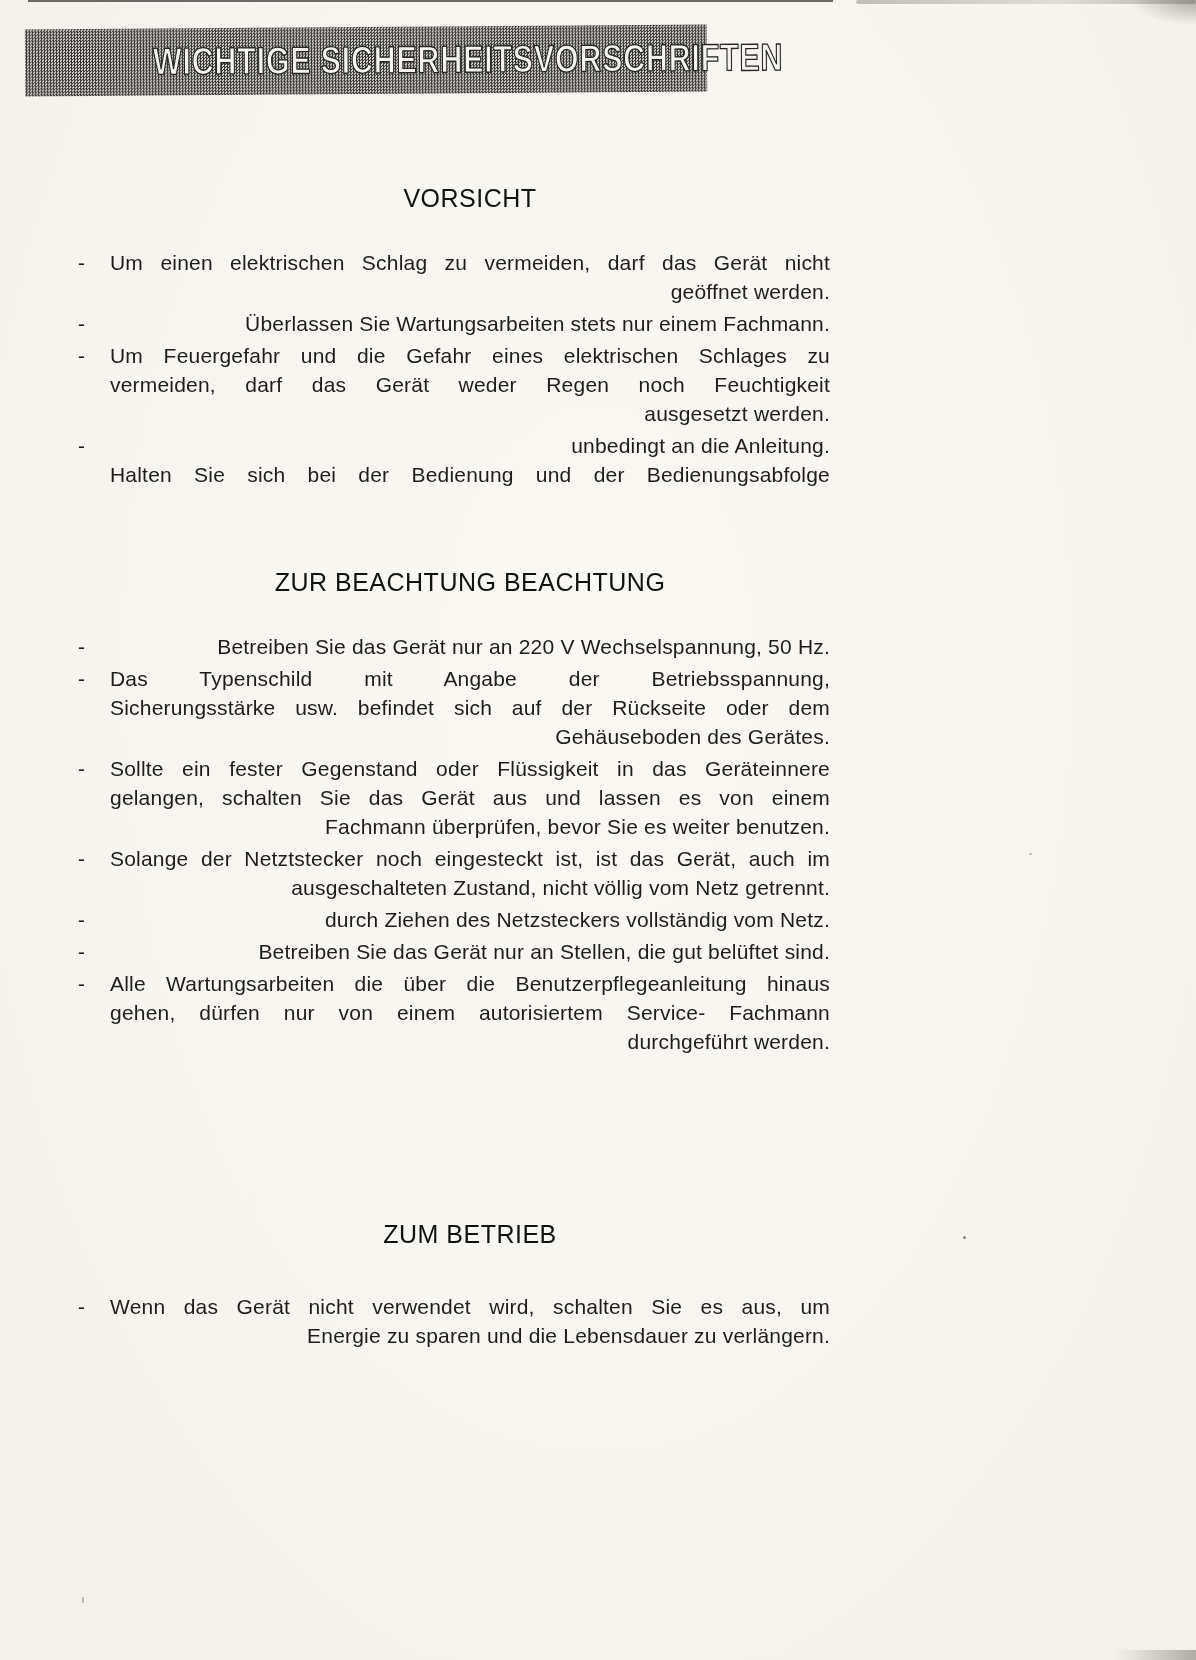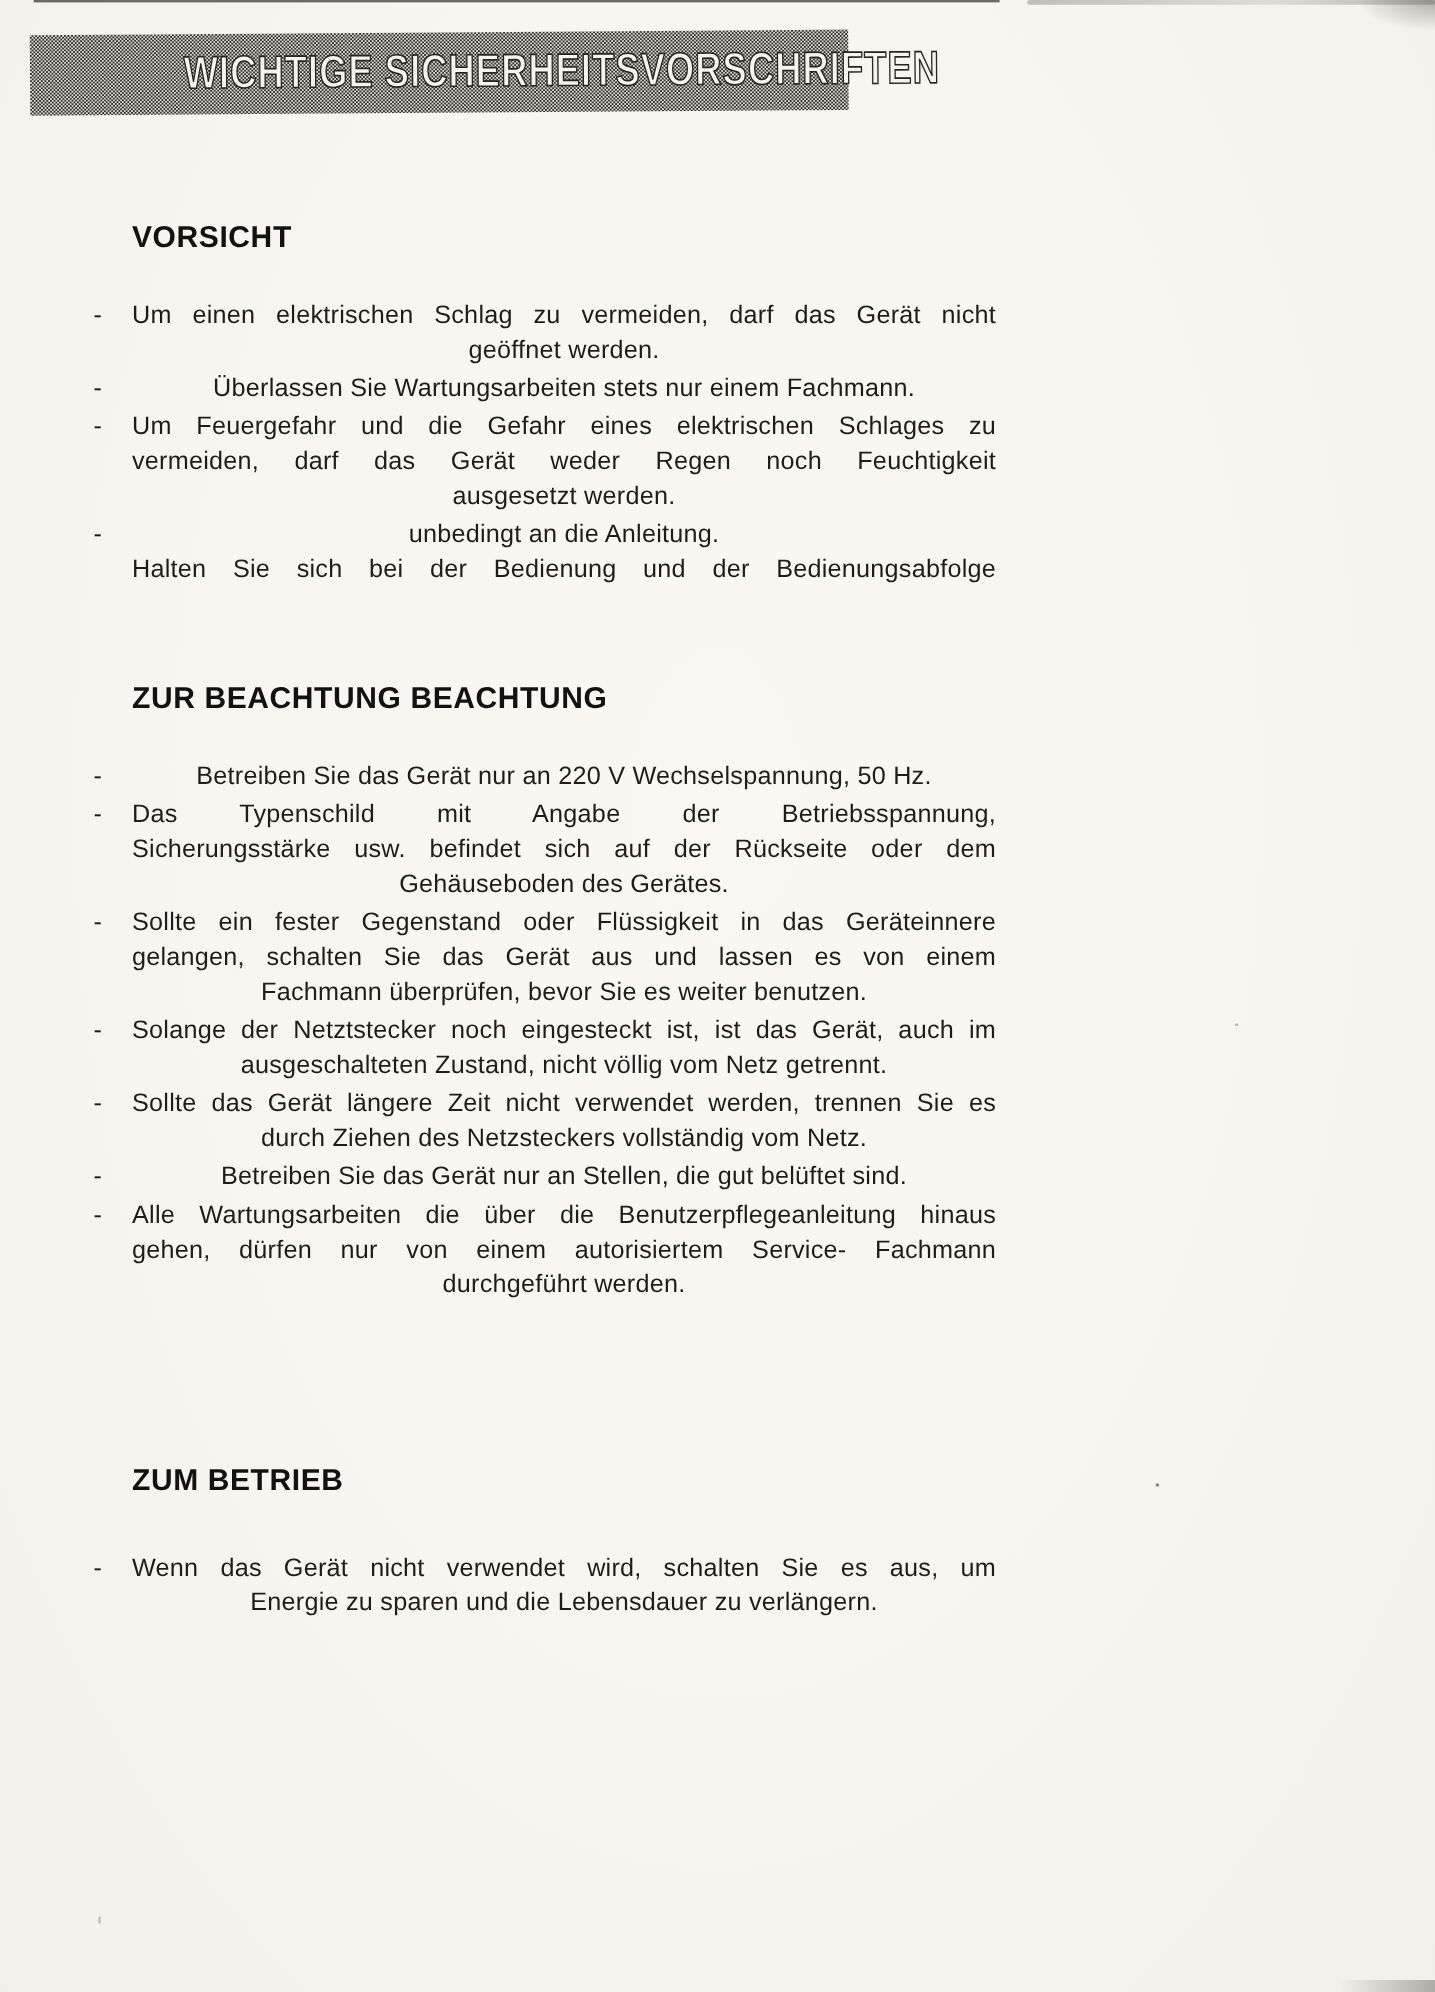--- a/index.html
+++ b/index.html
@@ -54,28 +54,28 @@
   }
 
   
   .sec { position: absolute; left: 78px; width: 752px; }
   .sec-vorsicht  { top: 184px; }
   .sec-beachtung { top: 568px; }
   .sec-betrieb   { top: 1220px; }
 
   .sec-heading {
     margin: 0 0 36px 32px;
-    font-size: 25px; line-height: 28px; font-weight: bold;
-    letter-spacing: .5px; color: #121210;
+    font-size: 25px; line-height: 28px; font-weight: normal;
+    letter-spacing: .5px; color: #121210; text-align: center;
   }
   .sec-betrieb .sec-heading { margin-bottom: 44px; }
 
   .bullet { display: grid; grid-template-columns: 32px 1fr; margin-bottom: 3px; }
   .dash { font-size: 21px; line-height: 29px; }
-  .line { font-size: 21px; line-height: 29px; text-align: center; letter-spacing: .2px; }
+  .line { font-size: 21px; line-height: 29px; text-align: right; letter-spacing: .2px; }
   .j    { text-align: justify; text-align-last: justify; }
 </style>
 </head>
 <body>
 
 <div class="edge-line-top"></div>
 <div class="smudge-top-right"></div>
 <div class="smudge-corner-tr"></div>
 <div class="smudge-corner-br"></div>
 <div class="speck-1"></div>
@@ -154,21 +154,20 @@
     <span class="dash">-</span>
     <div>
       <div class="line j">Solange der Netztstecker noch eingesteckt ist, ist das Gerät, auch im</div>
       <div class="line">ausgeschalteten Zustand, nicht völlig vom Netz getrennt.</div>
     </div>
   </div>
 
   <div class="bullet">
     <span class="dash">-</span>
     <div>
-      <div class="line j">Sollte das Gerät längere Zeit nicht verwendet werden, trennen Sie es</div>
       <div class="line">durch Ziehen des Netzsteckers vollständig vom Netz.</div>
     </div>
   </div>
 
   <div class="bullet">
     <span class="dash">-</span>
     <div>
       <div class="line">Betreiben Sie das Gerät nur an Stellen, die gut belüftet sind.</div>
     </div>
   </div>

